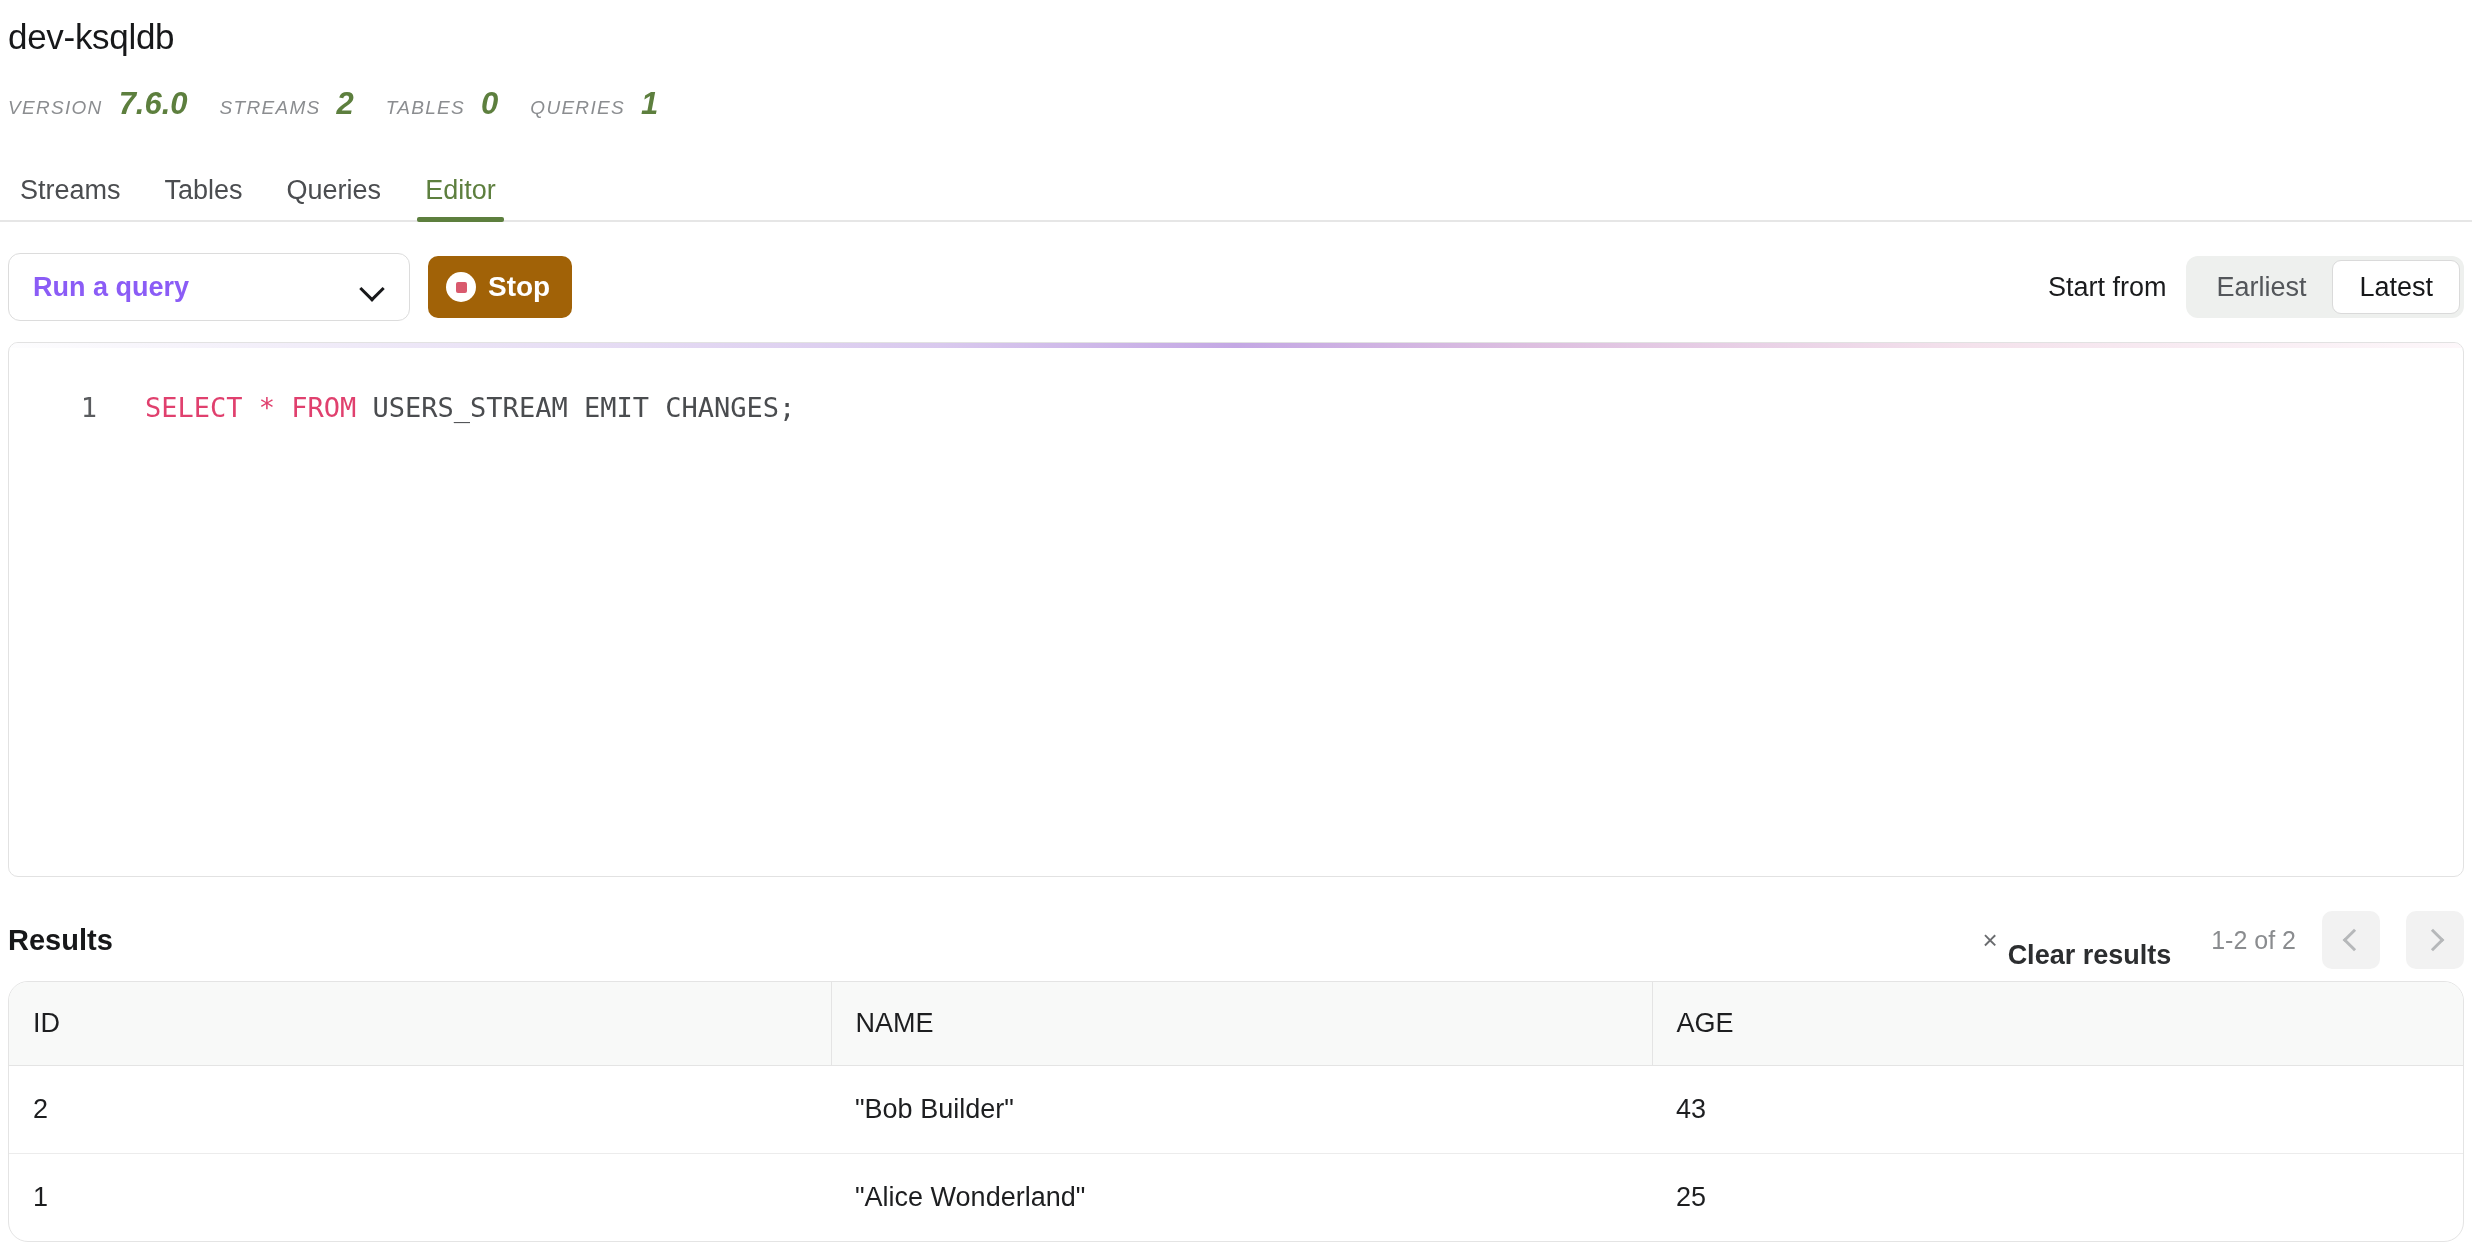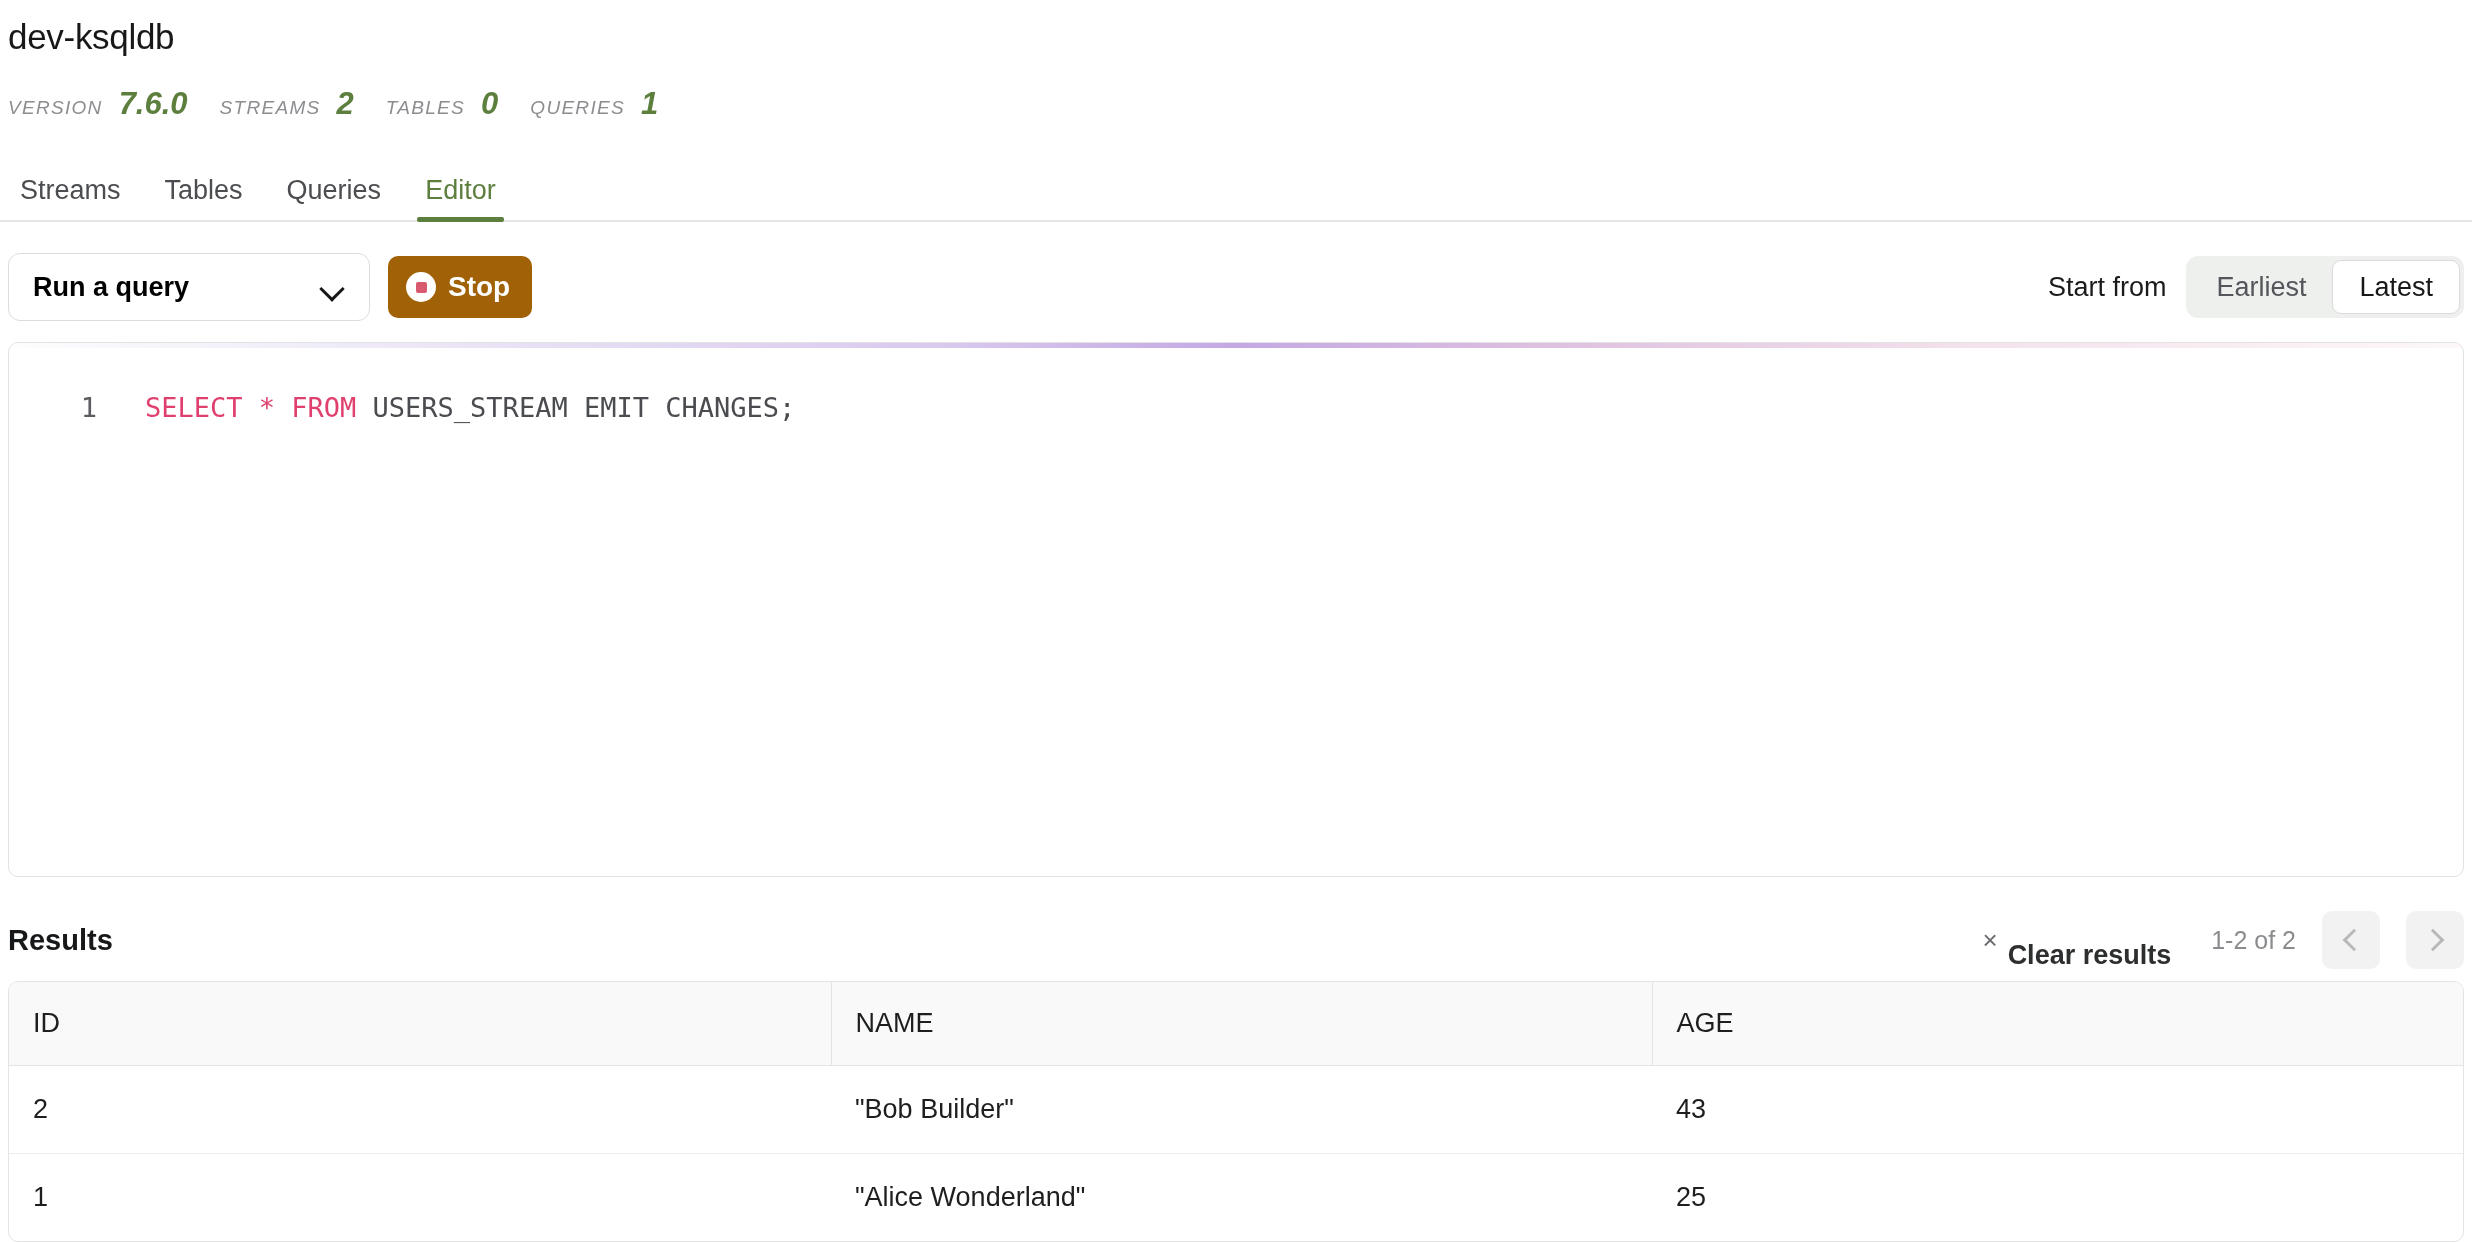--- a/index.html
+++ b/index.html
@@ -86,33 +86,33 @@
   
   .toolbar {
     display: flex;
     align-items: center;
     margin-top: 26px;
     padding: 0 8px;
     height: 78px;
   }
 
   .select-box {
-    width: 362px;
+    width: 402px;
     height: 68px;
     border: 1.5px solid #dcdcdc;
     border-radius: 12px;
     background: #fff;
     display: flex;
     align-items: center;
     justify-content: space-between;
     padding: 0 24px 0 24px;
     cursor: pointer;
     font-size: 27px;
     font-weight: bold;
-    color: #000000;
+    color: #8b5cf6;
   }
   .chev-down {
     width: 24px; height: 14px;
     position: relative;
     flex: 0 0 auto;
   }
   .chev-down::before {
     content: "";
     position: absolute;
     left: 2px; top: 0;
@@ -294,21 +294,21 @@
     border-right: 3px solid #b6b8ba;
     border-bottom: 3px solid #b6b8ba;
   }
   .chev.left  { transform: rotate(135deg); margin-left: 5px; }
   .chev.right { transform: rotate(-45deg); margin-right: 5px; }
 
   
   .table-wrap {
     margin: 10px 8px 0 8px;
     border: 1.5px solid #e4e4e4;
-    border-radius: 10px;
+    border-radius: 20px;
     overflow: hidden;
     background: #fff;
   }
   table { width: 100%; border-collapse: collapse; table-layout: fixed; }
   thead th {
     background: #f8f9f8;
     text-align: left;
     font-size: 27px;
     font-weight: 400;
     color: #1d1e20;

